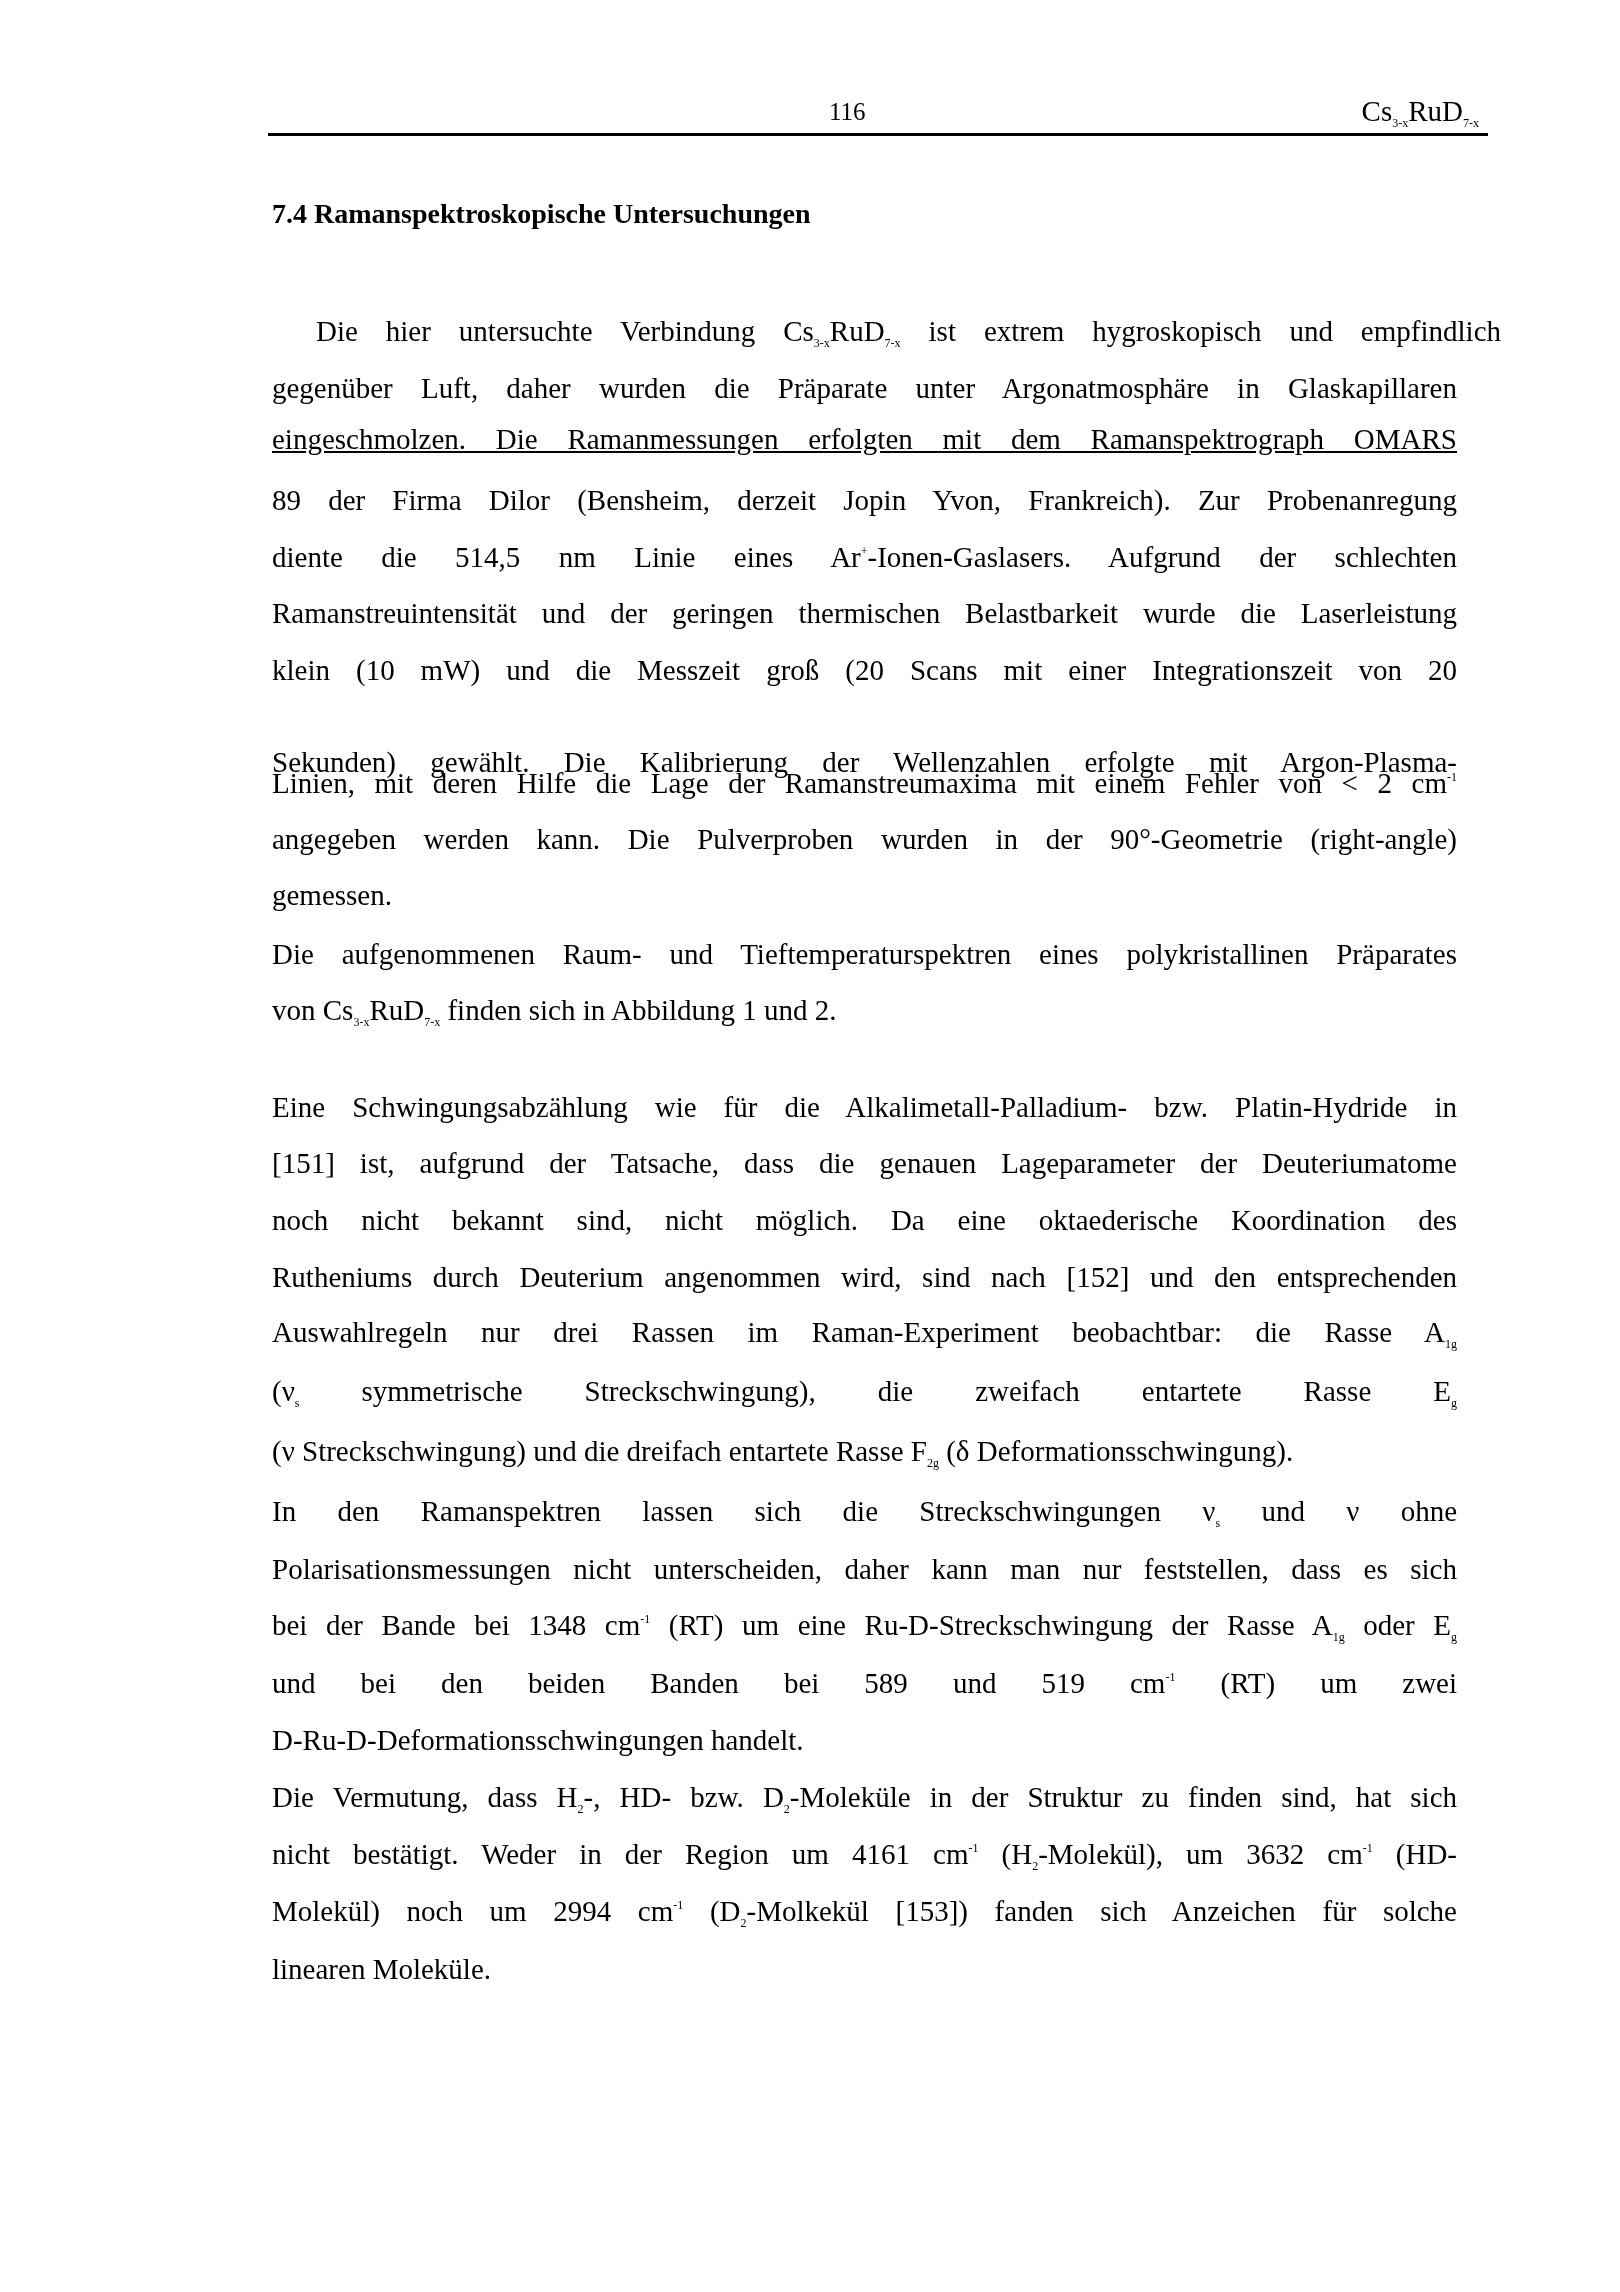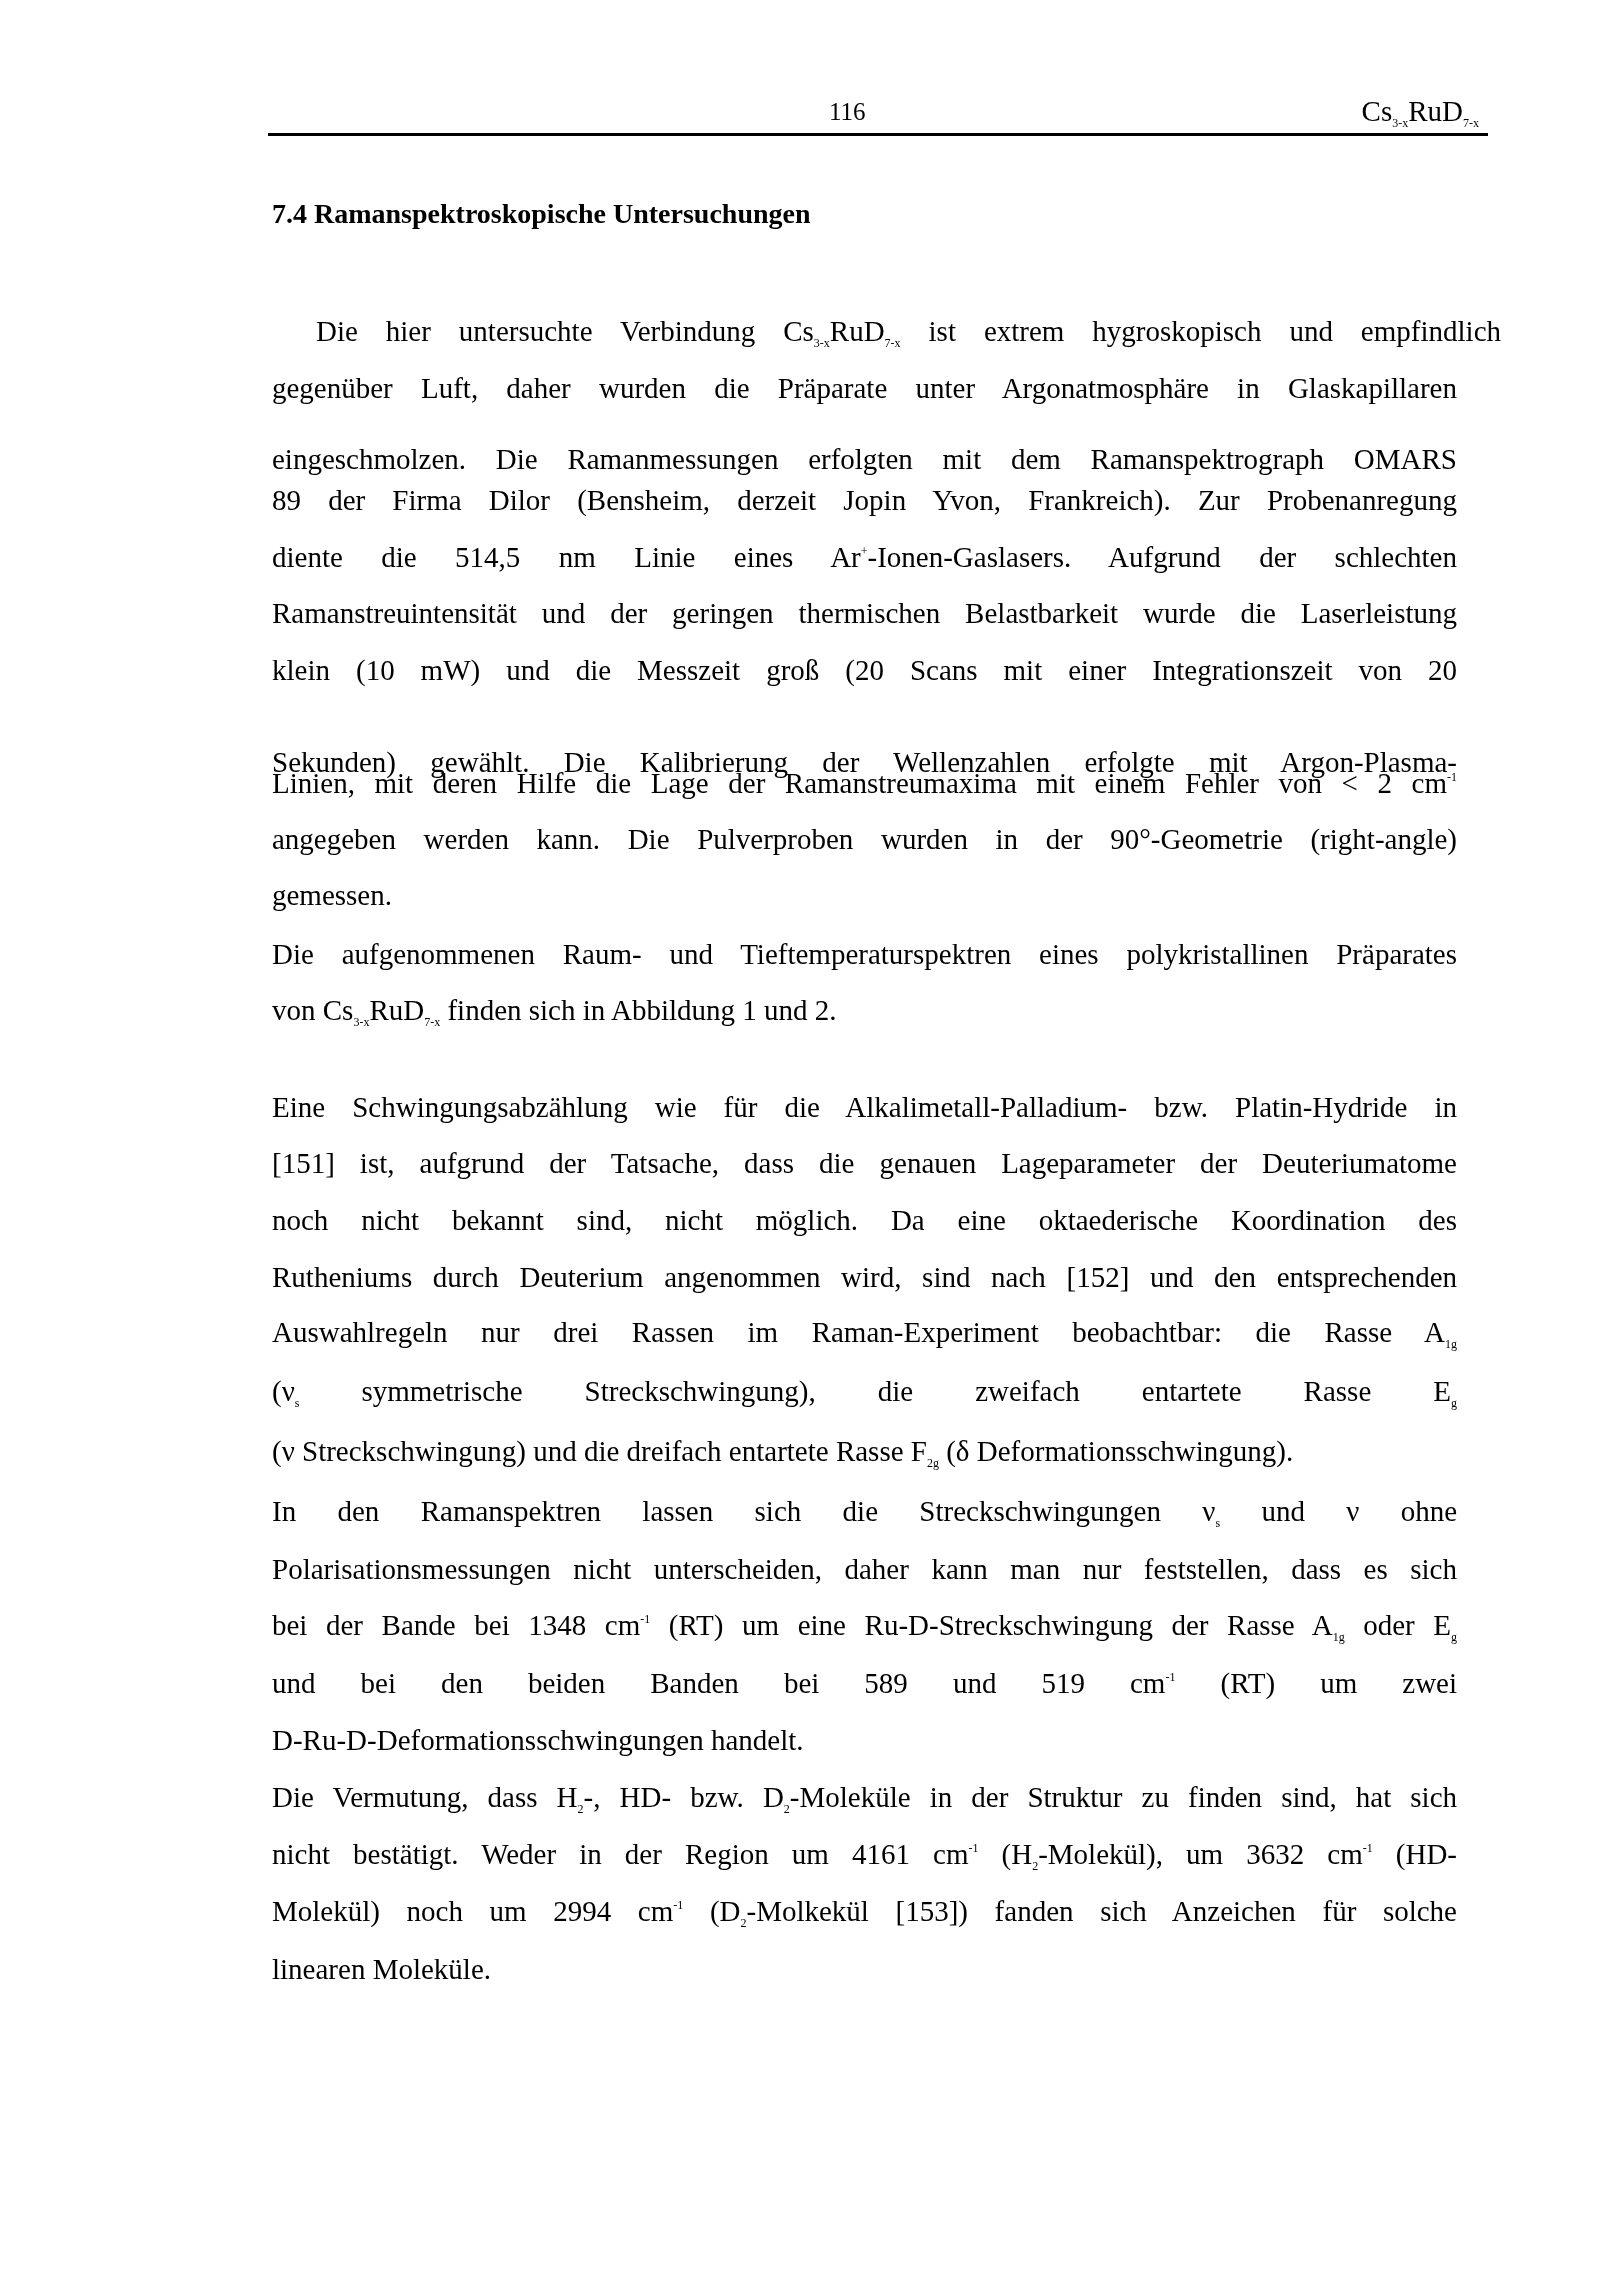--- a/index.html
+++ b/index.html
@@ -21,21 +21,21 @@
 <div>
   <div class="page-number">116</div>
   <div class="running-title"><span>Cs</span><sub>3-x</sub><span>RuD</span><sub>7-x</sub></div>
   <div class="header-rule"></div>
 
   <h2 class="section-heading">7.4 Ramanspektroskopische Untersuchungen</h2>
 
   <div id="body-text">
       <div class="line justify" style="top: 312px; margin-left: 44px;"><span>Die hier untersuchte Verbindung Cs</span><sub>3-x</sub><span>RuD</span><sub>7-x</sub><span> ist extrem hygroskopisch und empfindlich</span></div>
       <div class="line justify" style="top: 369px;"><span>gegenüber Luft, daher wurden die Präparate unter Argonatmosphäre in Glaskapillaren</span></div>
-      <div class="line justify" style="top: 440px;"><span>eingeschmolzen. Die Ramanmessungen erfolgten mit dem Ramanspektrograph OMARS</span></div>
+      <div class="line justify" style="top: 420px; text-decoration: underline;"><span>eingeschmolzen. Die Ramanmessungen erfolgten mit dem Ramanspektrograph OMARS</span></div>
       <div class="line justify" style="top: 481px;"><span>89 der Firma Dilor (Bensheim, derzeit Jopin Yvon, Frankreich). Zur Probenanregung</span></div>
       <div class="line justify" style="top: 538px;"><span>diente die 514,5 nm Linie eines Ar</span><sup>+</sup><span>-Ionen-Gaslasers. Aufgrund der schlechten</span></div>
       <div class="line justify" style="top: 594px;"><span>Ramanstreuintensität und der geringen thermischen Belastbarkeit wurde die Laserleistung</span></div>
       <div class="line justify" style="top: 651px;"><span>klein (10 mW) und die Messzeit groß (20 Scans mit einer Integrationszeit von 20</span></div>
       <div class="line justify" style="top: 707px; margin-top: 36px;"><span>Sekunden) gewählt. Die Kalibrierung der Wellenzahlen erfolgte mit Argon-Plasma-</span></div>
       <div class="line justify" style="top: 764px;"><span>Linien, mit deren Hilfe die Lage der Ramanstreumaxima mit einem Fehler von &lt; 2 cm</span><sup>-1</sup></div>
       <div class="line justify" style="top: 820px;"><span>angegeben werden kann. Die Pulverproben wurden in der 90°-Geometrie (right-angle)</span></div>
       <div class="line" style="top: 876px;"><span>gemessen.</span></div>
       <div class="line justify" style="top: 935px;"><span>Die aufgenommenen Raum- und Tieftemperaturspektren eines polykristallinen Präparates</span></div>
       <div class="line" style="top: 991px;"><span>von Cs</span><sub>3-x</sub><span>RuD</span><sub>7-x</sub><span> finden sich in Abbildung 1 und 2.</span></div>

